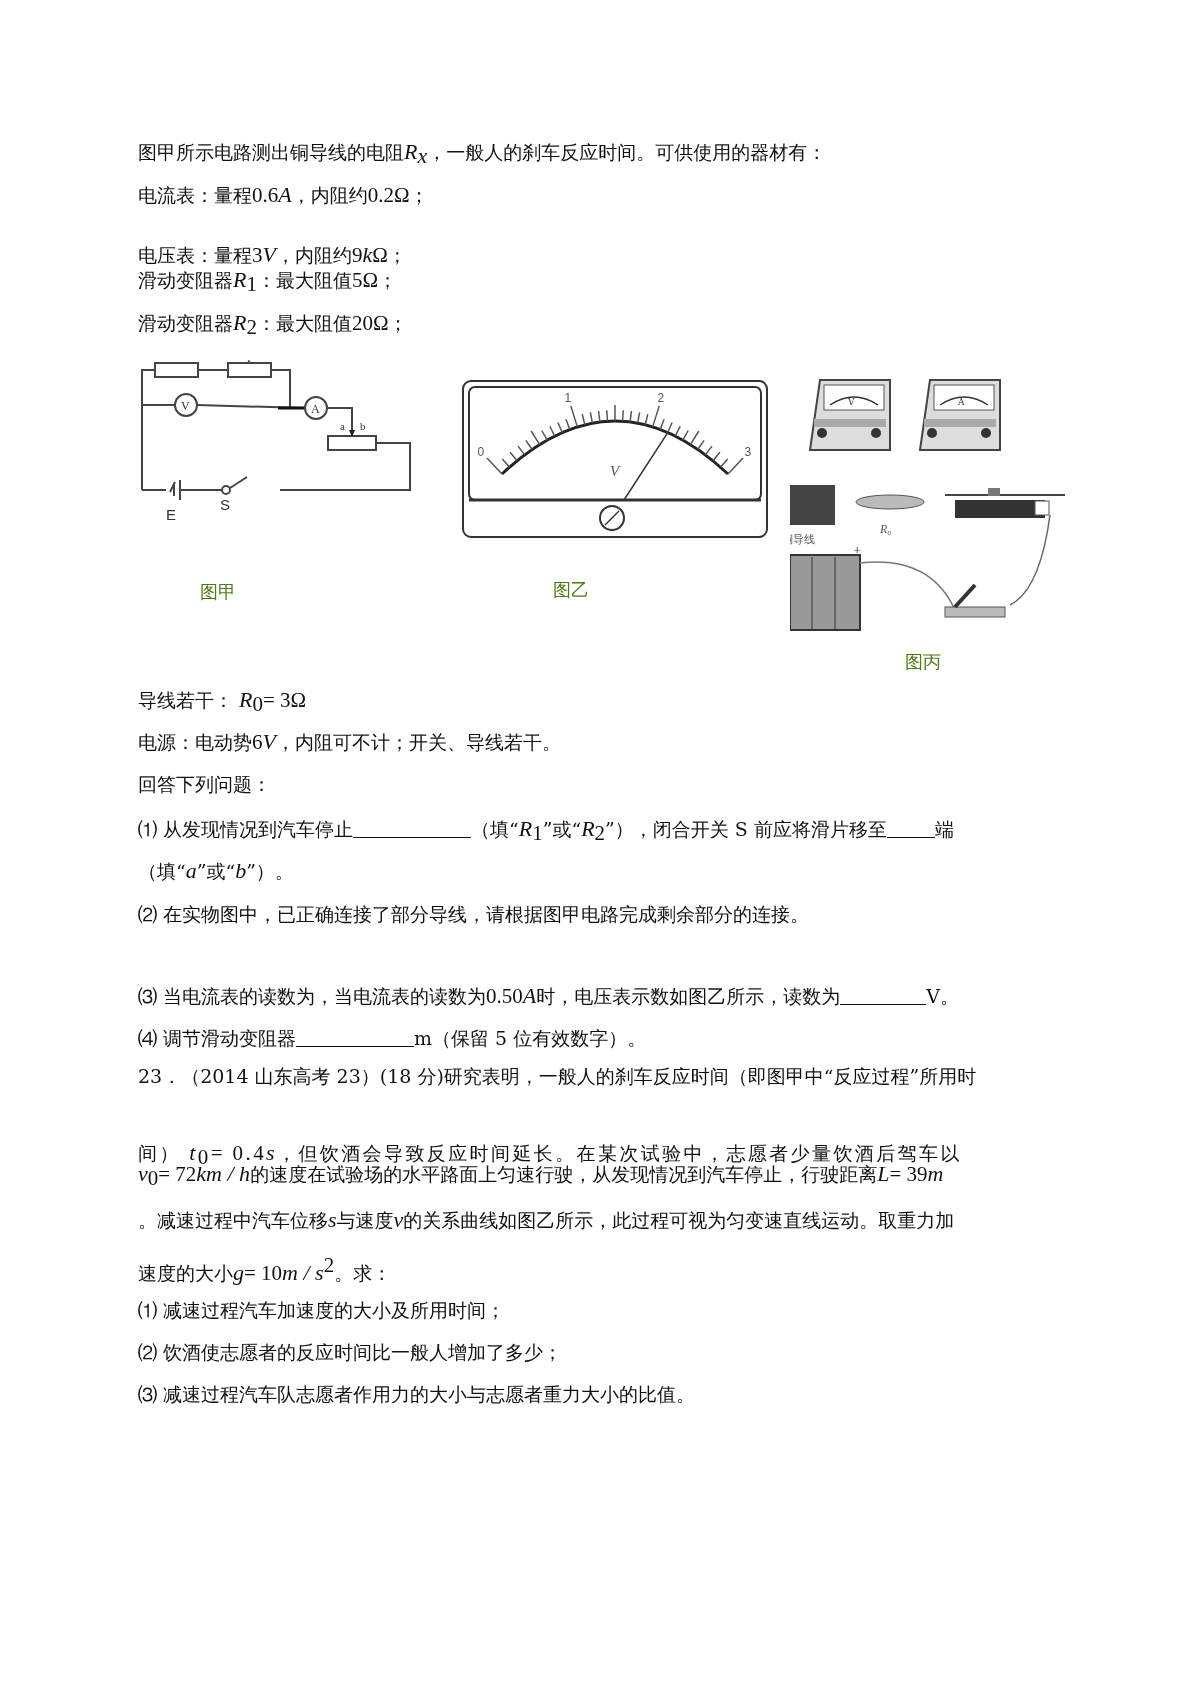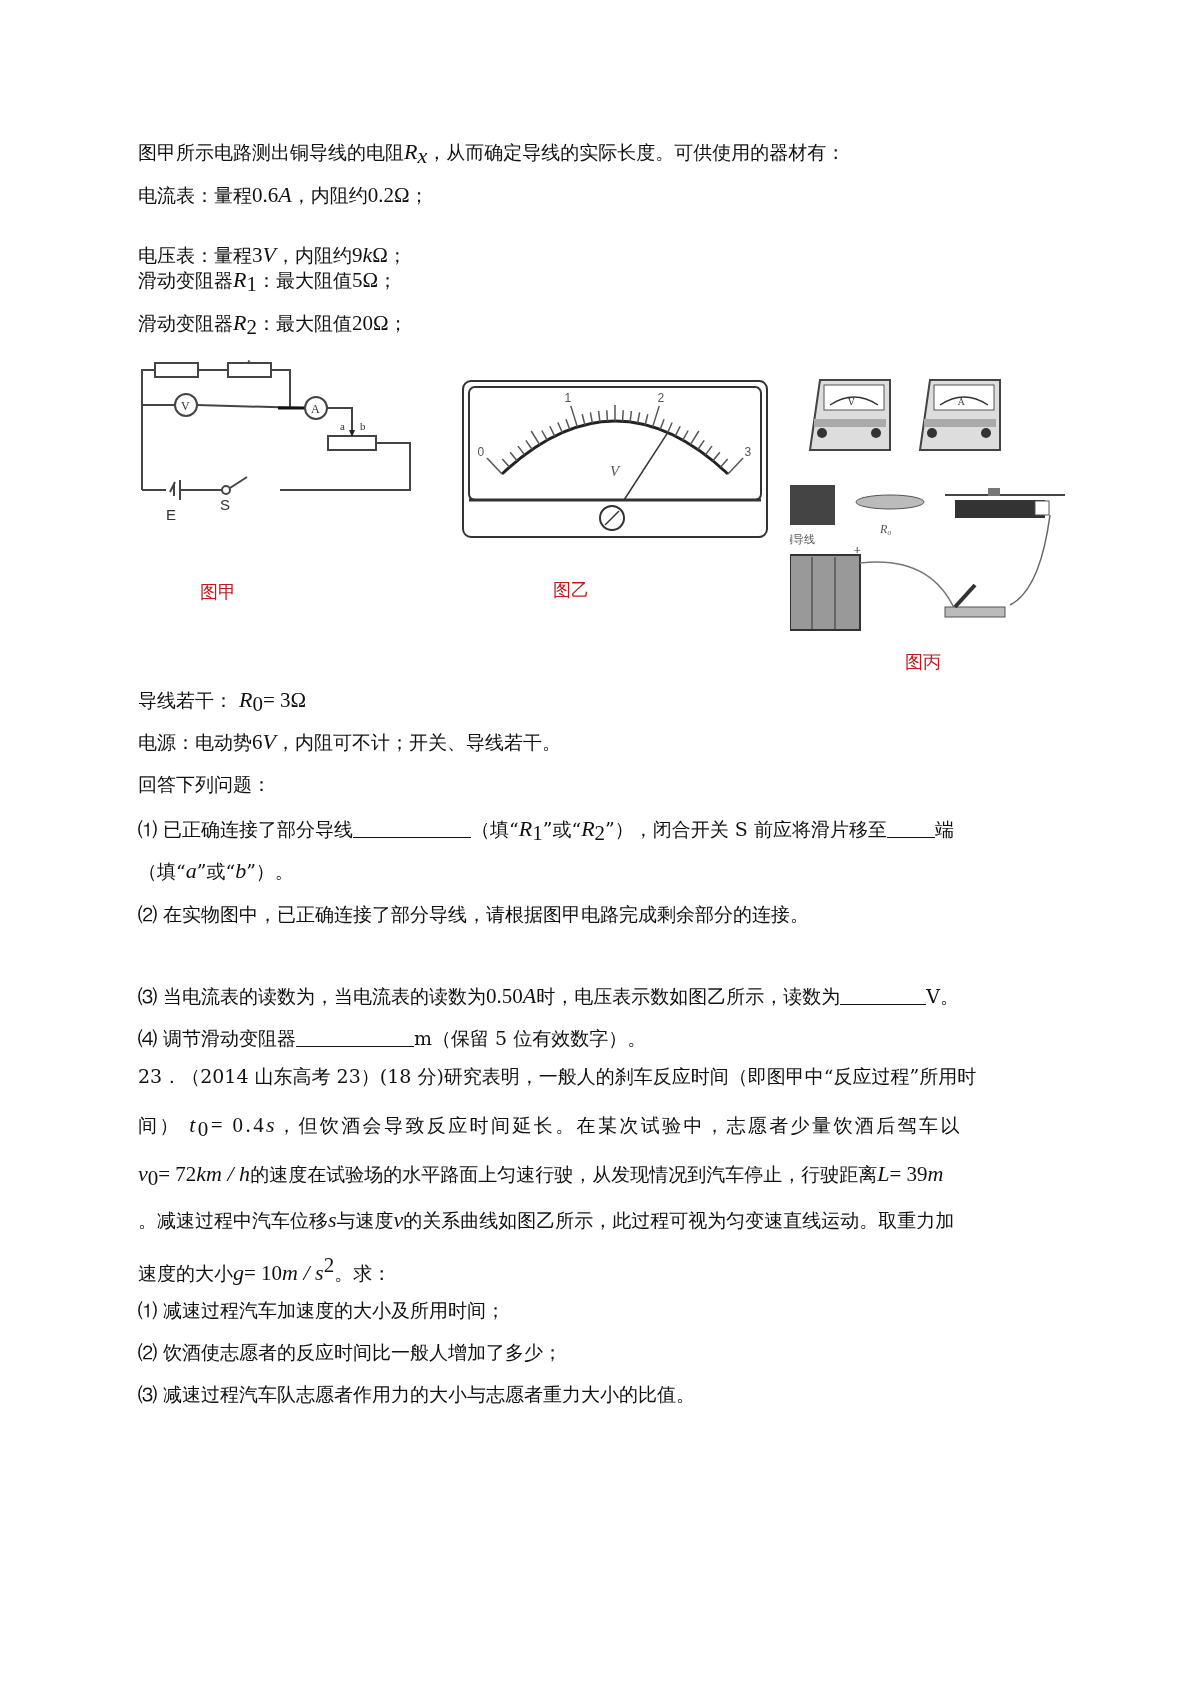--- a/index.html
+++ b/index.html
@@ -5,28 +5,28 @@
   html, body { margin: 0; padding: 0; background: #ffffff; }
   body { width: 1200px; height: 1698px; position: relative; overflow: hidden;
          font-family: "DejaVu Serif", "Liberation Serif", serif; color: #111; }
   .line { position: absolute; left: 138px; font-size: 19px; line-height: 28px; white-space: nowrap; }
   .m { font-family: "Liberation Serif", serif; font-style: italic; font-size: 22px; }
   .n { font-family: "Liberation Serif", serif; font-size: 21px; text-align: right; }
   sub { font-size: 12px; vertical-align: -4px; font-style: normal; }
   sup { font-size: 12px; vertical-align: 8px; }
   .blank { display: inline-block; border-bottom: 1.5px solid #111; height: 20px; vertical-align: -2px; }
   .fig { position: absolute; }
-  .cap { position: absolute; font-family: "DejaVu Sans", sans-serif; font-size: 18px; color: #b91c1c; }
-  .just { letter-spacing: 2.4px; }
+  .cap { position: absolute; font-family: "DejaVu Sans", sans-serif; font-size: 18px; color: #4d7c0f; }
+  .just { letter-spacing: 2.4px; margin-top: 28px; }
 </style>
 </head>
 <body>
 
 <div class="line" style="top:138px">
-  <span>图甲所示电路测出铜导线的电阻</span><span class="m">R</span><sub class="m">x</sub><span>，从而确定导线的实际长度。可供使用的器材有：</span>
+  <span>图甲所示电路测出铜导线的电阻</span><span class="m">R</span><sub class="m">x</sub><span>，一般人的刹车反应时间。可供使用的器材有：</span>
 </div>
 <div class="line" style="top:181px">
   <span>电流表：量程</span><span class="n">0.6</span><span class="m">A</span><span>，内阻约</span><span class="n">0.2Ω</span><span>；</span>
 </div>
 <div class="line" style="top:241px">
   <span>电压表：量程</span><span class="n">3</span><span class="m">V</span><span>，内阻约</span><span class="n">9</span><span class="m">k</span><span class="n">Ω</span><span>；</span>
 </div>
 <div class="line" style="top:266px">
   <span>滑动变阻器</span><span class="m">R</span><sub class="n">1</sub><span>：最大阻值</span><span class="n">5Ω</span><span>；</span>
 </div>
@@ -172,21 +172,21 @@
 <div class="line" style="top:686px">
   <span>导线若干：</span> <span class="m">R</span><sub class="n">0</sub><span class="n">= 3Ω</span>
 </div>
 <div class="line" style="top:728px">
   <span>电源：电动势</span><span class="n">6</span><span class="m">V</span><span>，内阻可不计；开关、导线若干。</span>
 </div>
 <div class="line" style="top:770px">回答下列问题：</div>
 
 <div class="line" style="top:815px">
   <span>⑴</span>
-  <span>已正确连接了部分导线</span><span class="blank" style="width:118px"></span><span>（填“</span><span class="m">R</span><sub class="n">1</sub><span>”或“</span><span class="m">R</span><sub class="n">2</sub><span>”），闭合开关 S 前应将滑片移至</span><span class="blank" style="width:48px"></span><span>端</span>
+  <span>从发现情况到汽车停止</span><span class="blank" style="width:118px"></span><span>（填“</span><span class="m">R</span><sub class="n">1</sub><span>”或“</span><span class="m">R</span><sub class="n">2</sub><span>”），闭合开关 S 前应将滑片移至</span><span class="blank" style="width:48px"></span><span>端</span>
 </div>
 <div class="line" style="top:857px">
   <span>（填“</span><span class="m">a</span><span>”或“</span><span class="m">b</span><span>”）。</span>
 </div>
 <div class="line" style="top:900px">
   <span>⑵</span>
   <span>在实物图中，已正确连接了部分导线，请根据图甲电路完成剩余部分的连接。</span>
 </div>
 <div class="line" style="top:982px">
   <span>⑶</span>

